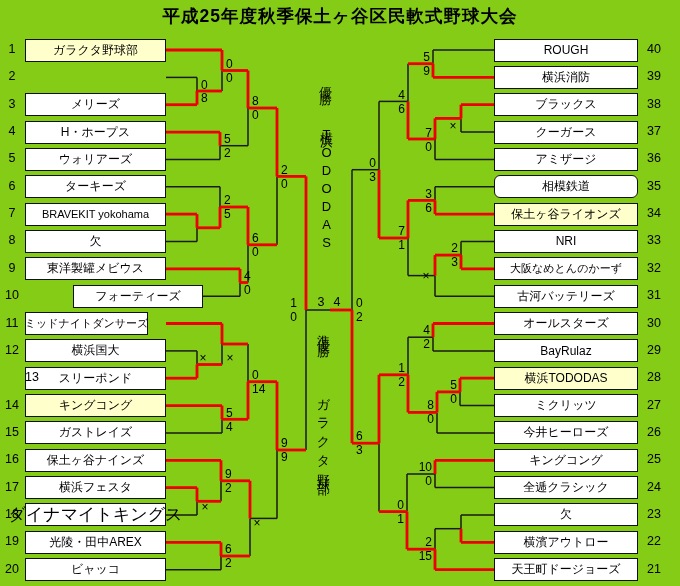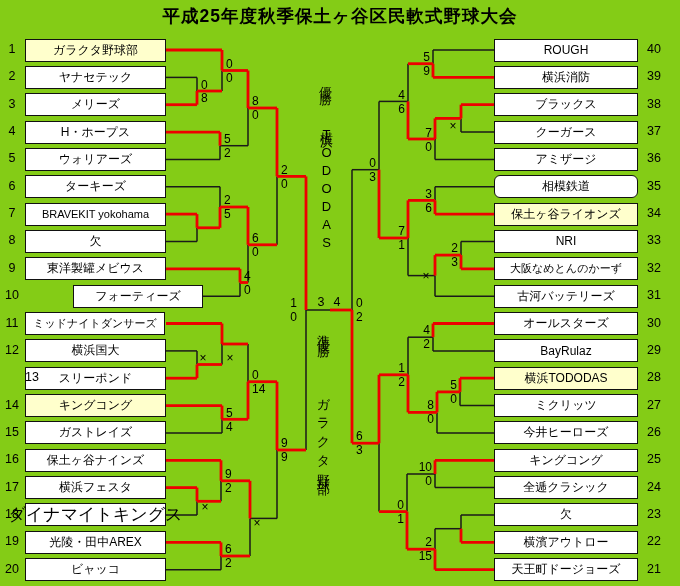--- a/index.html
+++ b/index.html
@@ -206,39 +206,38 @@
 
   <div id="champ-label" class="vtext">優勝</div>
   <div id="champ-name" class="vtext">横浜TODODAS</div>
   <div id="runner-label" class="vtext">準優勝</div>
   <div id="runner-name" class="vtext">ガラクタ野球部</div>
 
   <div id="final-left" class="finalscore">3</div>
   <div id="final-right" class="finalscore">4</div>
 <div class="teambox hl" style="left: 25px; width: 141px; top: 38.5px;">ガラクタ野球部</div>
     <div class="seednum" style="left: 0px; top: 42px;">1</div>
-    <div class="teambox" style="left: 25px; width: 141px; top: 65.85px;">ヤナセテック</div>
     <div class="seednum" style="left: 0px; top: 69.35px;">2</div>
     <div class="teambox" style="left: 25px; width: 141px; top: 93.2px;">メリーズ</div>
     <div class="seednum" style="left: 0px; top: 96.7px;">3</div>
     <div class="teambox" style="left: 25px; width: 141px; top: 120.55px;">H・ホープス</div>
     <div class="seednum" style="left: 0px; top: 124.05px;">4</div>
     <div class="teambox" style="left: 25px; width: 141px; top: 147.9px;">ウォリアーズ</div>
     <div class="seednum" style="left: 0px; top: 151.4px;">5</div>
     <div class="teambox" style="left: 25px; width: 141px; top: 175.25px;">ターキーズ</div>
     <div class="seednum" style="left: 0px; top: 178.75px;">6</div>
     <div class="teambox" style="left: 25px; width: 141px; top: 202.6px; font-size: 11px;">BRAVEKIT yokohama</div>
     <div class="seednum" style="left: 0px; top: 206.1px;">7</div>
     <div class="teambox" style="left: 25px; width: 141px; top: 229.95px;">欠</div>
     <div class="seednum" style="left: 0px; top: 233.45px;">8</div>
     <div class="teambox" style="left: 25px; width: 141px; top: 257.3px;">東洋製罐メビウス</div>
     <div class="seednum" style="left: 0px; top: 260.8px;">9</div>
     <div class="teambox" style="left: 25px; width: 130px; top: 284.65px; margin-left: 48px;">フォーティーズ</div>
     <div class="seednum" style="left: 0px; top: 288.15px;">10</div>
-    <div class="teambox" style="left: 25px; width: 140px; top: 312px; font-size: 11px;">ミッドナイトダンサーズ</div>
+    <div class="teambox" style="left: 25px; width: 123px; top: 312px; font-size: 11px;">ミッドナイトダンサーズ</div>
     <div class="seednum" style="left: 0px; top: 315.5px;">11</div>
     <div class="teambox" style="left: 25px; width: 141px; top: 339.35px;">横浜国大</div>
     <div class="seednum" style="left: 0px; top: 342.85px;">12</div>
     <div class="teambox" style="left: 25px; width: 141px; top: 366.7px;">スリーポンド</div>
     <div class="seednum" style="left: 0px; top: 370.2px; padding-left: 20px;">13</div>
     <div class="teambox hl" style="left: 25px; width: 141px; top: 394.05px;">キングコング</div>
     <div class="seednum" style="left: 0px; top: 397.55px;">14</div>
     <div class="teambox" style="left: 25px; width: 141px; top: 421.4px;">ガストレイズ</div>
     <div class="seednum" style="left: 0px; top: 424.9px;">15</div>
     <div class="teambox" style="left: 25px; width: 141px; top: 448.75px;">保土ヶ谷ナインズ</div>

